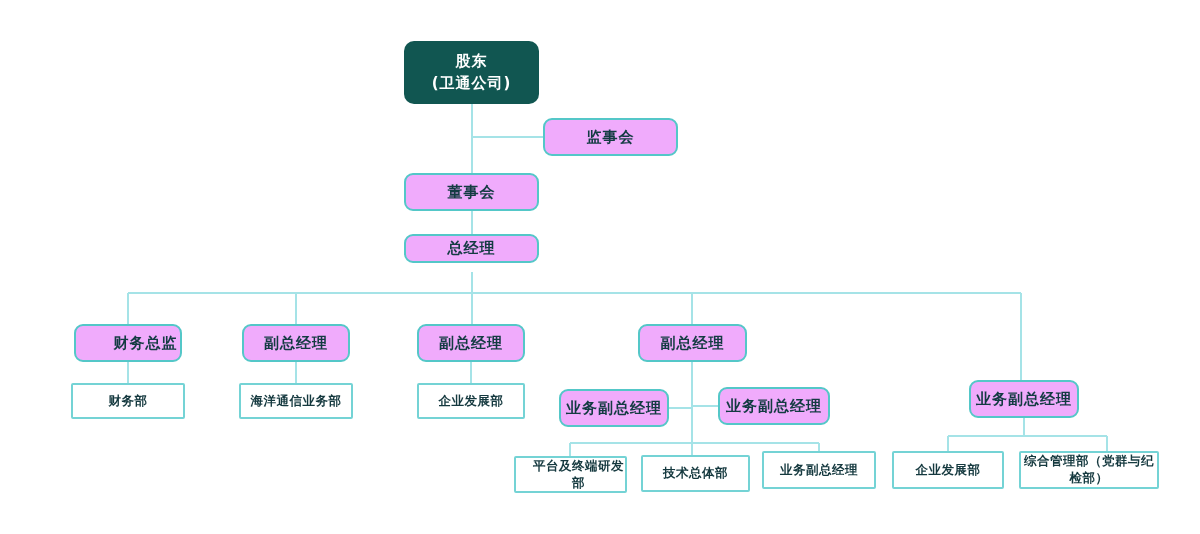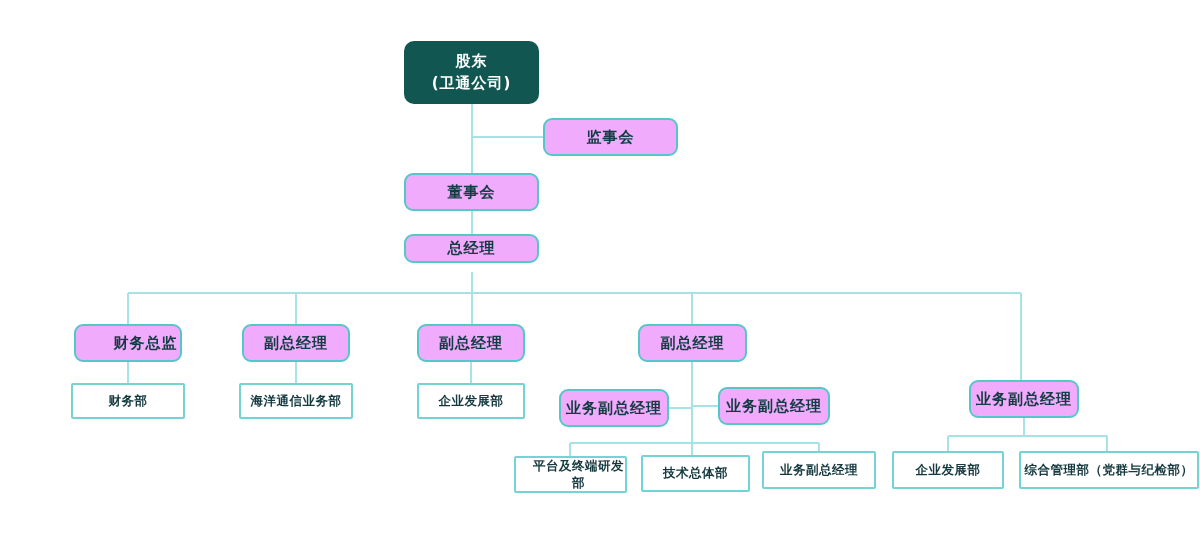--- a/index.html
+++ b/index.html
@@ -127,15 +127,15 @@
   <div class="node teal" style="left:938px; top:380px; width:110px; height:38px;">业务副总经理</div>
 
   <div class="node white" style="left:483px; top:456px; width:113px; height:37px;padding-left:16px;">平台及终端研发部</div>
 
   <div class="node white" style="left:610px; top:455px; width:109px; height:37px;">技术总体部</div>
 
   <div class="node white" style="left:731px; top:451px; width:114px; height:38px;">业务副总经理</div>
 
   <div class="node white" style="left:861px; top:451px; width:112px; height:38px;">企业发展部</div>
 
-  <div class="node white" style="left:988px; top:451px; width:180px; height:38px;">综合管理部（党群与纪检部）</div>
+  <div class="node white" style="left:988px; top:451px; width:140px; height:38px;">综合管理部（党群与纪检部）</div>
 
 </div>
 
 </body></html>

